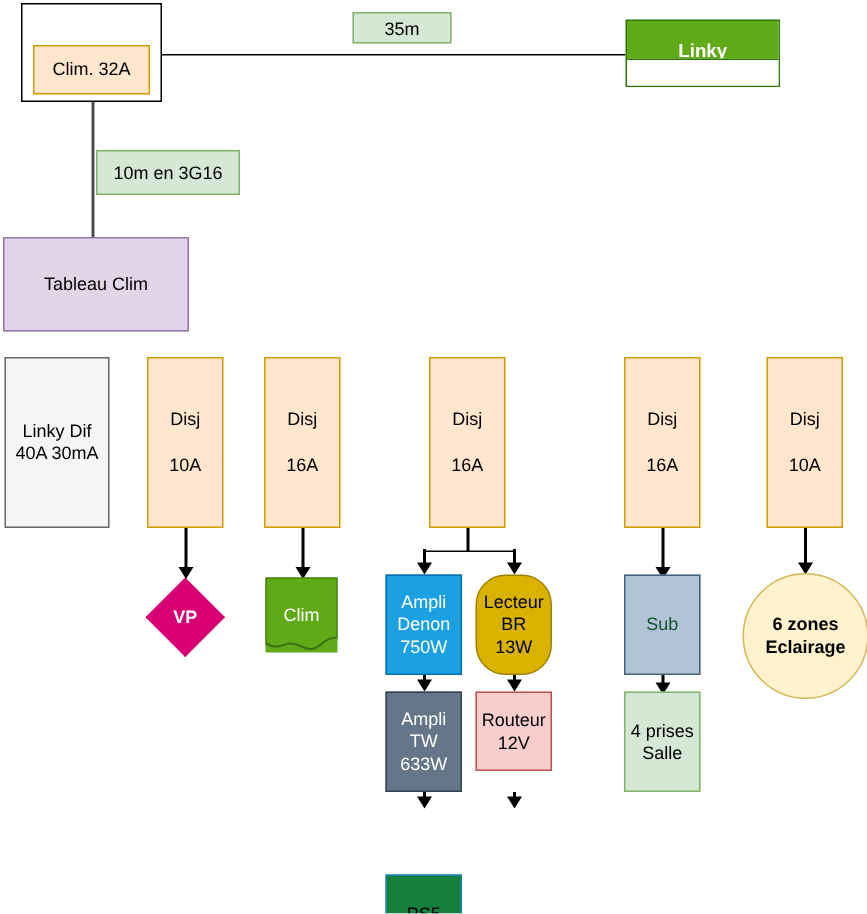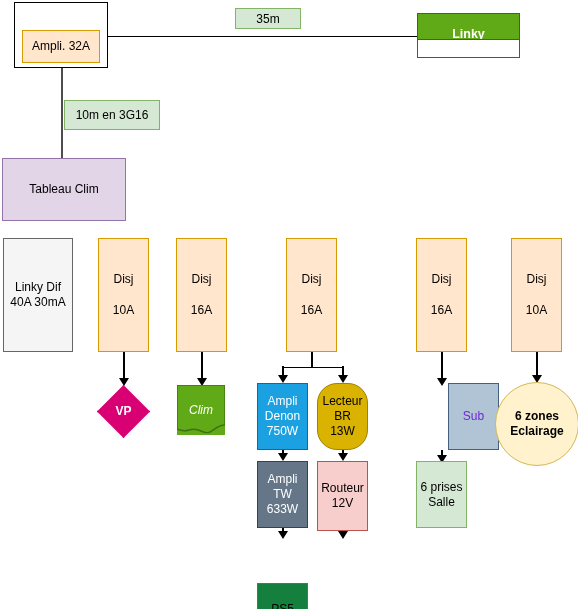--- a/index.html
+++ b/index.html
@@ -160,22 +160,21 @@
     margin-top: 44px;
   }
   .boxnode {
     background: #a8ddd6;
     border: 1.5px solid #2e8b7f;
     color: #000000;
   }
   .sub {
     background: #b1c4d6;
     border: 1.5px solid #44607c;
-    color: #6d28d9;
-    margin-left: 32px;
+    color: #14532d;
   }
   .prises {
     background: #d5e8d4;
     border: 1.5px solid #82b366;
     color: #000000;
   }
   .eclairage {
     background: #fff2cc;
     border: 1.5px solid #d6b656;
     color: #000000;
@@ -226,21 +225,21 @@
   <div class="edge" style="left:441px; top:352px; width:1.5px; height:29px;"></div>
   <div class="arrowhead" style="left:437px; top:378px;"></div>
 
   <div class="edge" style="left:441px; top:450px; width:1.5px; height:8px;"></div>
   <div class="arrowhead" style="left:437px; top:455px;"></div>
 
   <div class="edge" style="left:536px; top:352px; width:1.5px; height:26px;"></div>
   <div class="arrowhead" style="left:532px; top:375px;"></div>
 
   <div class="node" id="general-box" style="left:14px; top:2px; width:94px; height:66px;">
-    <div id="disj32">Ampli. 32A</div>
+    <div id="disj32">Clim. 32A</div>
   </div>
 
   <div class="node" id="linky-box" style="left:417px; top:13px; width:103px; height:45px;">
     <div id="linky-header">Linky</div>
     <div id="linky-body"></div>
   </div>
 
   <div class="chip" style="left:235px; top:8px; width:66px; height:21px;">35m</div>
 
   <div class="chip" style="left:64px; top:100px; width:96px; height:30px;">10m en 3G16</div>
@@ -277,47 +276,47 @@
   </div>
 
   <div class="node disj" style="left:511px; top:238px; width:51px; height:114px; flex-direction:column;">
     <span>Disj</span>
     <span style="height:16px;"></span>
     <span>10A</span>
   </div>
 
   <div class="node vp-diamond" style="left:97px; top:385px; width:53px; height:53px;">VP</div>
 
-  <div class="node clim-doc" style="left:177px; top:385px; width:48px; height:50px; padding:0;font-style:italic;">
+  <div class="node clim-doc" style="left:177px; top:385px; width:48px; height:50px; padding:0;">
     <svg width="48" height="50" viewBox="0 0 48 50" style="position:absolute; left:0; top:0;">
       <path d="M0,0 L48,0 L48,40 C36,40 36,52 24,46 C12,40 12,50 0,44 Z" fill="#60a917" stroke="#3d7211" stroke-width="1.4"></path>
     </svg>
     <span style="position:relative; z-index:2;">Clim</span>
   </div>
 
   <div class="node ampli-denon" style="left:257px; top:383px; width:51px; height:67px;">Ampli
 Denon
 750W</div>
 
   <div class="node lecteur" style="left:317px; top:383px; width:51px; height:67px;border-radius:20px;">Lecteur
 BR
 13W</div>
 
   <div class="node ampli-tw" style="left:257px; top:461px; width:51px; height:67px;">Ampli
 TW
 633W</div>
 
-  <div class="node routeur" style="left:317px; top:461px; width:51px; height:70px;">Routeur
+  <div class="node routeur" style="left:317px; top:461px; width:51px; height:53px;">Routeur
 12V</div>
 
   <div class="node ps5" style="left:257px; top:539px; width:51px; height:67px;">PS5
 200W</div>
 
 
   <div class="node sub" style="left:416px; top:383px; width:51px; height:67px;">Sub</div>
 
-  <div class="node prises" style="left:416px; top:461px; width:51px; height:67px;">6 prises
+  <div class="node prises" style="left:416px; top:461px; width:51px; height:67px;">4 prises
 Salle</div>
 
   <div class="node eclairage" style="left:495px; top:382px; width:84px; height:84px;font-weight:bold;">6 zones
 Eclairage</div>
 
 </div>
 
 </body></html>

